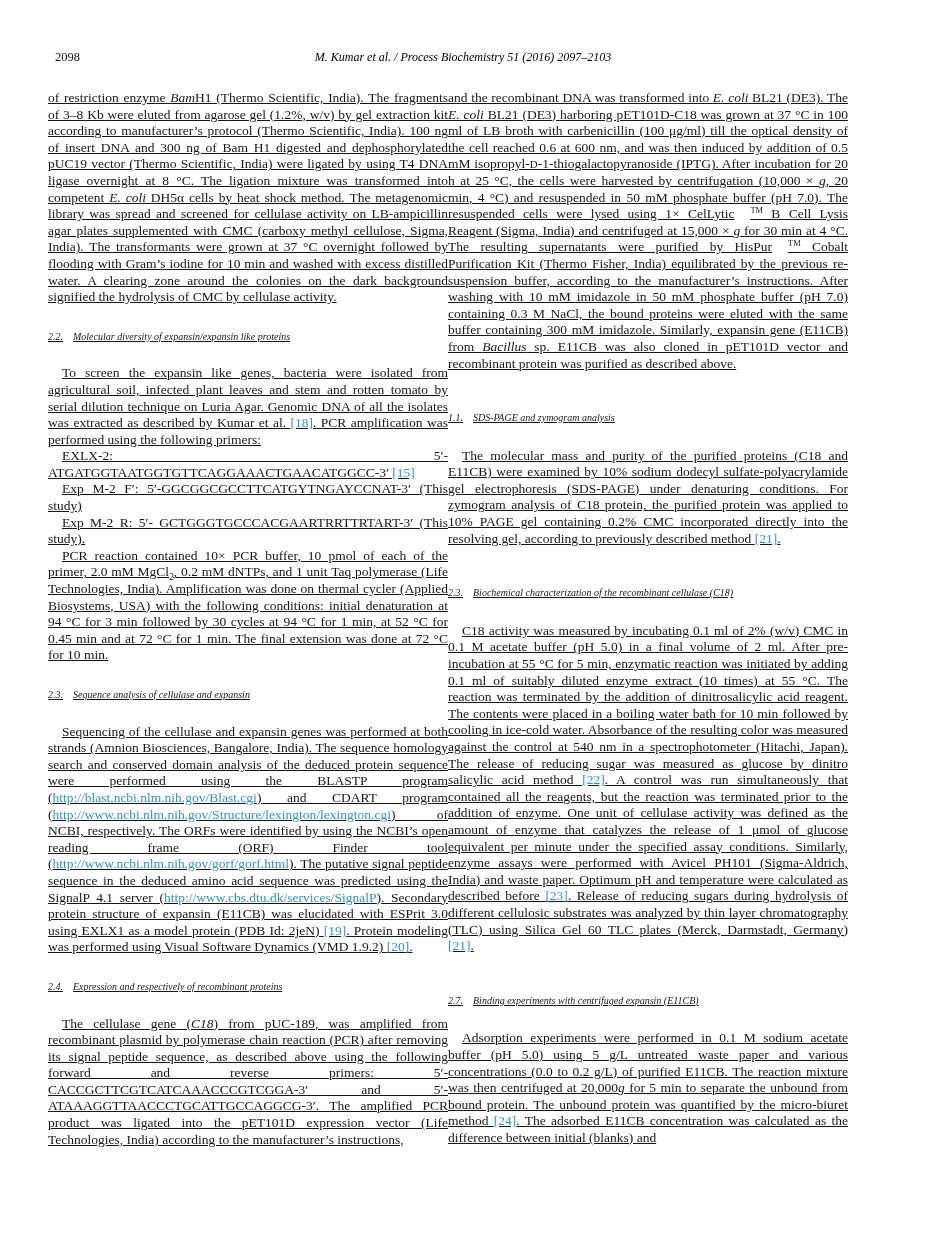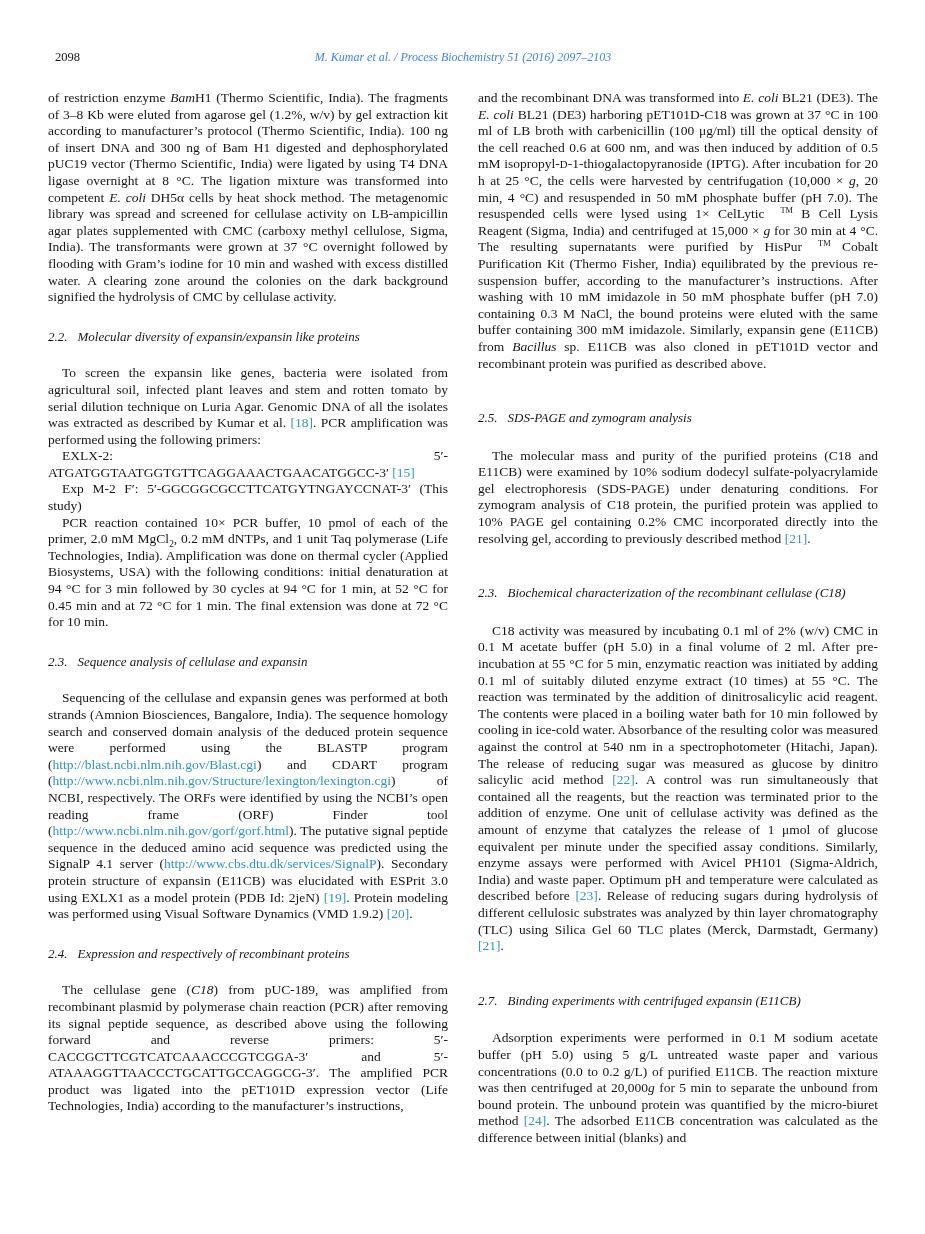--- a/index.html
+++ b/index.html
@@ -12,65 +12,65 @@
   }
   body {
     font-family: "Liberation Serif", "DejaVu Serif", serif;
     color: #161616;
   }
   .page {
     box-sizing: border-box;
     width: 925px;
     height: 1234px;
     padding: 50px 47px 0 48px;
+    text-decoration: underline;
   }
   .page-header {
     position: relative;
     height: 16px;
     margin-bottom: 24px;
     font-size: 12.5px;
   }
   .page-number {
     position: absolute;
     left: 7px;
     top: 0;
   }
   .running-title {
     position: absolute;
     left: 0;
     right: 0;
     top: 0;
     text-align: center;
     font-style: italic;
     font-size: 12px;
-    color: #3b82f6;
+    color: #000000;
   }
   .columns {
     display: flex;
-    gap: 30px;
   }
   .column {
     width: 400px;
     font-size: 13.5px;
     line-height: 16.6px;
     text-align: justify;
     hyphens: auto;
     -webkit-hyphens: auto;
   }
   .para {
     margin: 0;
     text-indent: 14px;
   }
   .para.no-indent {
     text-indent: 0;
   }
   .section-heading {
     font-style: italic;
     font-weight: normal;
-    font-size: 13px;
+    font-size: 10px;
     line-height: 16.6px;
     text-align: left;
     margin: 23px 0 20px 0;
   }
   .col-right .section-heading {
     margin: 38px 0 21px 0;
   }
   .heading-num {
     margin-right: 10px;
   }
@@ -88,29 +88,30 @@
     <span class="page-number">2098</span>
     <span class="running-title">M. Kumar et al. / Process Biochemistry 51 (2016) 2097–2103</span>
   </div>
   <div class="columns">
     <div class="column col-left">
         <p class="para no-indent"><span>of restriction enzyme </span><span class="seg-i">Bam</span><span>H1 (Thermo Scientific, India). The fragments of 3–8 Kb were eluted from agarose gel (1.2%, w/v) by gel extraction kit according to manufacturer’s protocol (Thermo Scientific, India). 100 ng of insert DNA and 300 ng of Bam H1 digested and dephosphorylated pUC19 vector (Thermo Scientific, India) were ligated by using T4 DNA ligase overnight at 8 °C. The ligation mixture was transformed into competent </span><span class="seg-i">E. coli</span><span> DH5α cells by heat shock method. The metagenomic library was spread and screened for cellulase activity on LB-ampicillin agar plates supplemented with CMC (carboxy methyl cellulose, Sigma, India). The transformants were grown at 37 °C overnight followed by flooding with Gram’s iodine for 10 min and washed with excess distilled water. A clearing zone around the colonies on the dark background signified the hydrolysis of CMC by cellulase activity.</span></p>
         <h2 class="section-heading"><span class="heading-num">2.2.</span><span class="heading-text">Molecular diversity of expansin/expansin like proteins</span></h2>
         <p class="para"><span>To screen the expansin like genes, bacteria were isolated from agricultural soil, infected plant leaves and stem and rotten tomato by serial dilution technique on Luria Agar. Genomic DNA of all the isolates was extracted as described by Kumar et al. </span><span class="seg-link">[18]</span><span>. PCR amplification was performed using the following primers:</span></p>
         <p class="para"><span>EXLX-2: 5′- ATGATGGTAATGGTGTTCAGGAAACTGAACATGGCC-3′ </span><span class="seg-link">[15]</span></p>
         <p class="para"><span>Exp M-2 F′: 5′-GGCGGCGCCTTCATGYTNGAYCCNAT-3′ (This study)</span></p>
+        <p class="para"><span>Exp M-2 R: 5′- GCTGGGTGCCCACGAARTRRTTRTART-3′ (This study).</span></p>
         <p class="para"><span>PCR reaction contained 10× PCR buffer, 10 pmol of each of the primer, 2.0 mM MgCl</span><span class="seg-sub">2</span><span>, 0.2 mM dNTPs, and 1 unit Taq polymerase (Life Technologies, India). Amplification was done on thermal cycler (Applied Biosystems, USA) with the following conditions: initial denaturation at 94 °C for 3 min followed by 30 cycles at 94 °C for 1 min, at 52 °C for 0.45 min and at 72 °C for 1 min. The final extension was done at 72 °C for 10 min.</span></p>
         <h2 class="section-heading"><span class="heading-num">2.3.</span><span class="heading-text">Sequence analysis of cellulase and expansin</span></h2>
         <p class="para"><span>Sequencing of the cellulase and expansin genes was performed at both strands (Amnion Biosciences, Bangalore, India). The sequence homology search and conserved domain analysis of the deduced protein sequence were performed using the BLASTP program (</span><span class="seg-link">http://blast.ncbi.nlm.nih.gov/Blast.cgi</span><span>) and CDART program (</span><span class="seg-link">http://www.ncbi.nlm.nih.gov/Structure/lexington/lexington.cgi</span><span>) of NCBI, respectively. The ORFs were identified by using the NCBI’s open reading frame (ORF) Finder tool (</span><span class="seg-link">http://www.ncbi.nlm.nih.gov/gorf/gorf.html</span><span>). The putative signal peptide sequence in the deduced amino acid sequence was predicted using the SignalP 4.1 server (</span><span class="seg-link">http://www.cbs.dtu.dk/services/SignalP</span><span>). Secondary protein structure of expansin (E11CB) was elucidated with ESPrit 3.0 using EXLX1 as a model protein (PDB Id: 2jeN) </span><span class="seg-link">[19]</span><span>. Protein modeling was performed using Visual Software Dynamics (VMD 1.9.2) </span><span class="seg-link">[20]</span><span>.</span></p>
         <h2 class="section-heading"><span class="heading-num">2.4.</span><span class="heading-text">Expression and respectively of recombinant proteins</span></h2>
         <p class="para"><span>The cellulase gene (</span><span class="seg-i">C18</span><span>) from pUC-189, was amplified from recombinant plasmid by polymerase chain reaction (PCR) after removing its signal peptide sequence, as described above using the following forward and reverse primers: 5′- CACCGCTTCGTCATCAAACCCGTCGGA-3′ and 5′-ATAAAGGTTAACCCTGCATTGCCAGGCG-3′. The amplified PCR product was ligated into the pET101D expression vector (Life Technologies, India) according to the manufacturer’s instructions,</span></p>
       </div>
     <div class="column col-right">
         <p class="para no-indent"><span>and the recombinant DNA was transformed into </span><span class="seg-i">E. coli</span><span> BL21 (DE3). The </span><span class="seg-i">E. coli</span><span> BL21 (DE3) harboring pET101D-C18 was grown at 37 °C in 100 ml of LB broth with carbenicillin (100 μg/ml) till the optical density of the cell reached 0.6 at 600 nm, and was then induced by addition of 0.5 mM isopropyl-</span><span class="seg-sc">D</span><span>-1-thiogalactopyranoside (IPTG). After incubation for 20 h at 25 °C, the cells were harvested by centrifugation (10,000 × </span><span class="seg-i">g</span><span>, 20 min, 4 °C) and resuspended in 50 mM phosphate buffer (pH 7.0). The resuspended cells were lysed using 1× CelLytic</span><span class="seg-sup">TM</span><span> B Cell Lysis Reagent (Sigma, India) and centrifuged at 15,000 × </span><span class="seg-i">g</span><span> for 30 min at 4 °C. The resulting supernatants were purified by HisPur</span><span class="seg-sup">TM</span><span> Cobalt Purification Kit (Thermo Fisher, India) equilibrated by the previous re-suspension buffer, according to the manufacturer’s instructions. After washing with 10 mM imidazole in 50 mM phosphate buffer (pH 7.0) containing 0.3 M NaCl, the bound proteins were eluted with the same buffer containing 300 mM imidazole. Similarly, expansin gene (E11CB) from </span><span class="seg-i">Bacillus</span><span> sp. E11CB was also cloned in pET101D vector and recombinant protein was purified as described above.</span></p>
-        <h2 class="section-heading"><span class="heading-num">2.5.</span><span class="heading-text">SDS-PAGE and zymogram analysis</span></h2>
+        <h2 class="section-heading"><span class="heading-num">1.1.</span><span class="heading-text">SDS-PAGE and zymogram analysis</span></h2>
         <p class="para"><span>The molecular mass and purity of the purified proteins (C18 and E11CB) were examined by 10% sodium dodecyl sulfate-polyacrylamide gel electrophoresis (SDS-PAGE) under denaturing conditions. For zymogram analysis of C18 protein, the purified protein was applied to 10% PAGE gel containing 0.2% CMC incorporated directly into the resolving gel, according to previously described method </span><span class="seg-link">[21]</span><span>.</span></p>
         <h2 class="section-heading"><span class="heading-num">2.3.</span><span class="heading-text">Biochemical characterization of the recombinant cellulase (C18)</span></h2>
         <p class="para"><span>C18 activity was measured by incubating 0.1 ml of 2% (w/v) CMC in 0.1 M acetate buffer (pH 5.0) in a final volume of 2 ml. After pre-incubation at 55 °C for 5 min, enzymatic reaction was initiated by adding 0.1 ml of suitably diluted enzyme extract (10 times) at 55 °C. The reaction was terminated by the addition of dinitrosalicylic acid reagent. The contents were placed in a boiling water bath for 10 min followed by cooling in ice-cold water. Absorbance of the resulting color was measured against the control at 540 nm in a spectrophotometer (Hitachi, Japan). The release of reducing sugar was measured as glucose by dinitro salicylic acid method </span><span class="seg-link">[22]</span><span>. A control was run simultaneously that contained all the reagents, but the reaction was terminated prior to the addition of enzyme. One unit of cellulase activity was defined as the amount of enzyme that catalyzes the release of 1 μmol of glucose equivalent per minute under the specified assay conditions. Similarly, enzyme assays were performed with Avicel PH101 (Sigma-Aldrich, India) and waste paper. Optimum pH and temperature were calculated as described before </span><span class="seg-link">[23]</span><span>. Release of reducing sugars during hydrolysis of different cellulosic substrates was analyzed by thin layer chromatography (TLC) using Silica Gel 60 TLC plates (Merck, Darmstadt, Germany) </span><span class="seg-link">[21]</span><span>.</span></p>
         <h2 class="section-heading"><span class="heading-num">2.7.</span><span class="heading-text">Binding experiments with centrifuged expansin (E11CB)</span></h2>
         <p class="para"><span>Adsorption experiments were performed in 0.1 M sodium acetate buffer (pH 5.0) using 5 g/L untreated waste paper and various concentrations (0.0 to 0.2 g/L) of purified E11CB. The reaction mixture was then centrifuged at 20,000</span><span class="seg-i">g</span><span> for 5 min to separate the unbound from bound protein. The unbound protein was quantified by the micro-biuret method </span><span class="seg-link">[24]</span><span>. The adsorbed E11CB concentration was calculated as the difference between initial (blanks) and</span></p>
       </div>
   </div>
 </div>
 
 </body></html>

